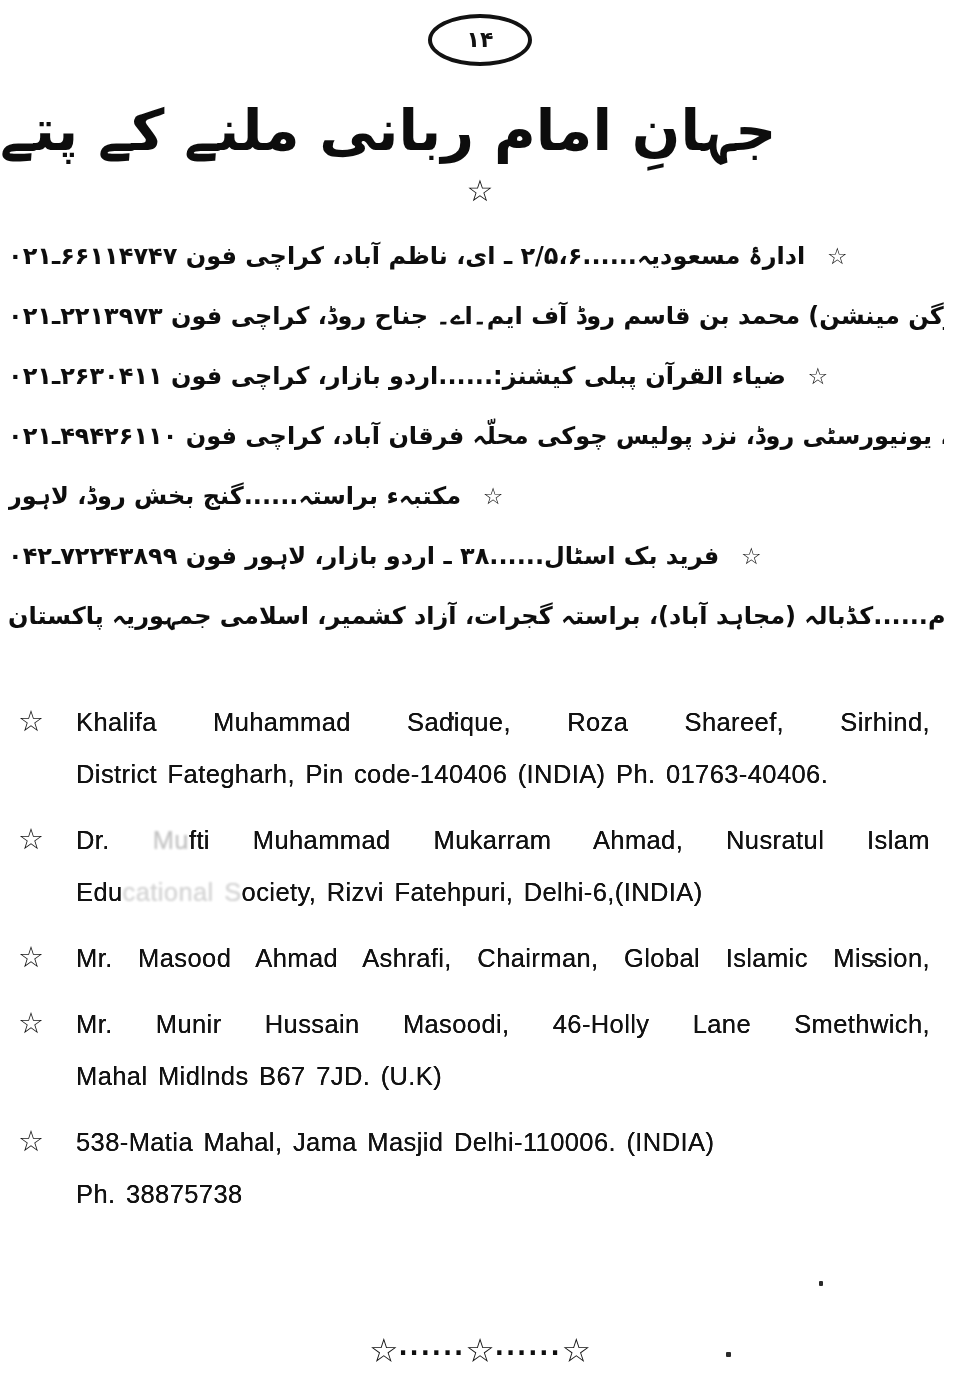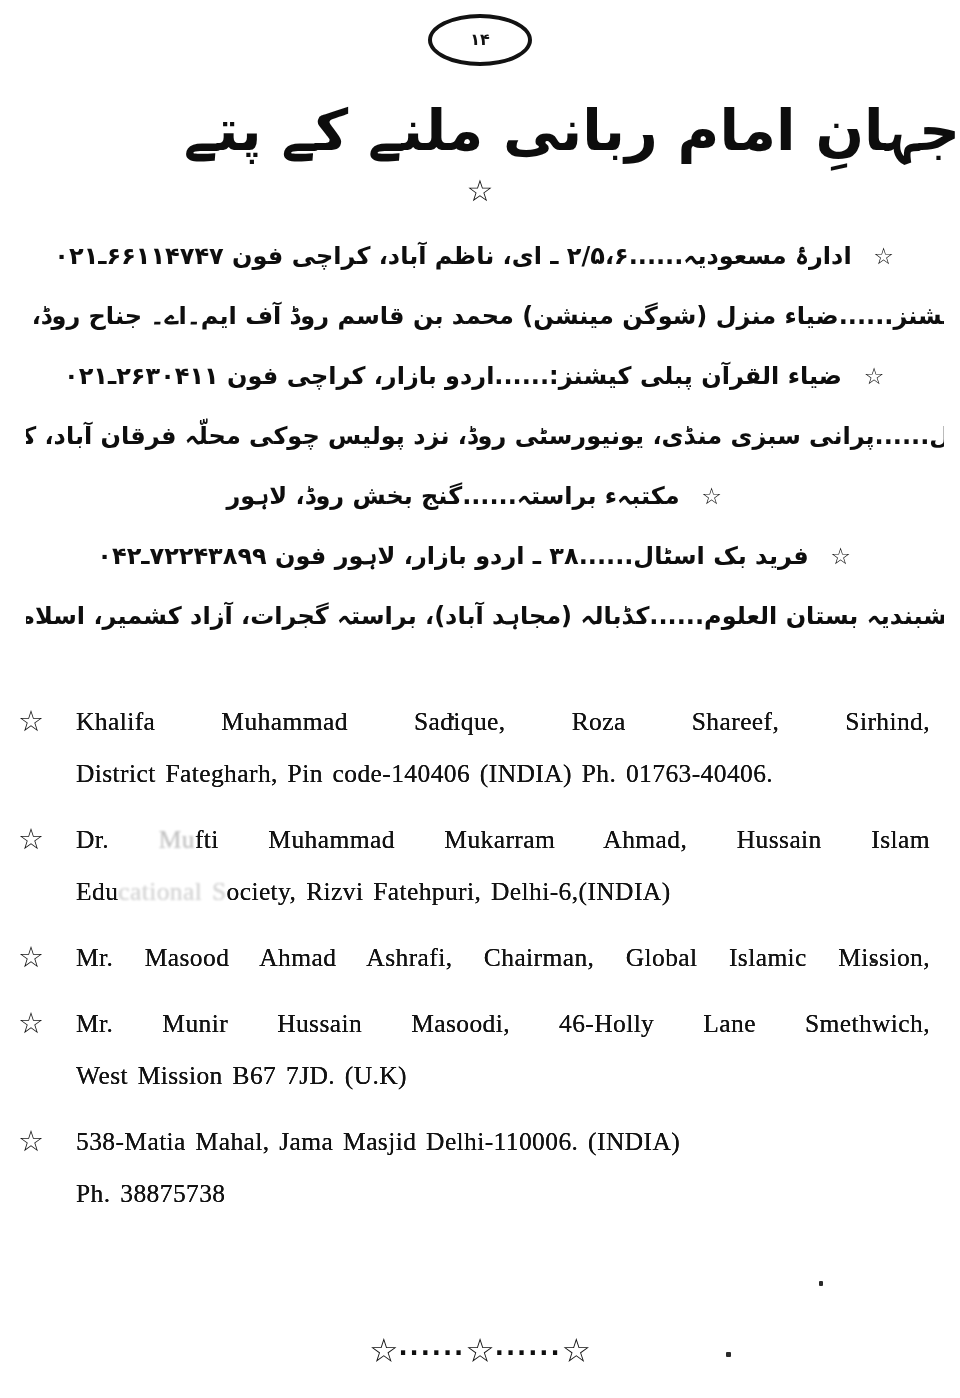--- a/index.html
+++ b/index.html
@@ -16,27 +16,27 @@
   
   .oval{
     width:96px;height:44px;
     margin:0 auto 20px auto;
     border:4px solid #121212;
     border-radius:50%;
     display:flex;align-items:center;justify-content:center;
   }
   .oval span{
     font-family:"DejaVu Sans",sans-serif;
-    font-size:16px;font-weight:700;color:#121212;
+    font-size:22px;font-weight:700;color:#121212;
     line-height:1;
   }
 
   
   .title{
-    text-align:right;
+    text-align:left;
     direction:rtl;
     font-family:"DejaVu Sans",sans-serif;
     font-size:57px;
     font-weight:700;
     color:#0d0d0d;
     line-height:1.55;
     margin:6px 0 0 0;
   }
   .title-star{
     text-align:center;
@@ -44,25 +44,24 @@
     font-size:30px;
     color:#0d0d0d;
     margin:2px 0 14px 0;
     line-height:1;
   }
 
   
   .u-list{padding:6px 16px 0 8px;}
   .u-row{
     display:flex;
-    justify-content:center;
+    justify-content:flex-start;
     align-items:center;
     height:60px;
     overflow:hidden;
-    margin-left:18px;
   }
   .u-text{
     direction:rtl;
     text-align:right;
     font-family:"DejaVu Sans",sans-serif;
     font-size:24px;
     font-weight:700;
     color:#0e0e0e;
     white-space:nowrap;
     line-height:1.3;
@@ -84,21 +83,21 @@
   }
   .e-star{
     flex:0 0 58px;
     text-align:left;
     padding-left:4px;
     font-family:"DejaVu Sans",sans-serif;
     font-size:29px;
     line-height:50px;
     color:#141414;
   }
-  .e-body{flex:1;min-width:0;font-family:Liberation Serif, serif;}
+  .e-body{flex:1;min-width:0;}
   .e-line{
     font-size:25.5px;
     line-height:52px;
     letter-spacing:0.4px;
     word-spacing:3px;
     color:#121212;
     text-shadow:0 0 0.6px #000;
   }
   .just{text-align:justify;text-align-last:justify;}
   .faded{opacity:0.18;filter:blur(1px);}
@@ -174,37 +173,37 @@
       <div class="e-star">☆</div>
       <div class="e-body">
         <div class="e-line just">Khalifa Muhammad Sadique, Roza Shareef, Sirhind,</div>
         <div class="e-line">District Fategharh, Pin code-140406 (INDIA) Ph. 01763-40406.</div>
       </div>
     </div>
 
     <div class="e-entry">
       <div class="e-star">☆</div>
       <div class="e-body">
-        <div class="e-line just"><span>Dr. </span><span class="faded2">Mu</span><span>fti Muhammad Mukarram Ahmad, Hussain Islam</span></div>
+        <div class="e-line just"><span>Dr. </span><span class="faded2">Mu</span><span>fti Muhammad Mukarram Ahmad, Nusratul Islam</span></div>
         <div class="e-line"><span>Edu</span><span class="faded">cational S</span><span>ociety, Rizvi Fatehpuri, Delhi-6,(INDIA)</span></div>
       </div>
     </div>
 
     <div class="e-entry">
       <div class="e-star">☆</div>
       <div class="e-body">
         <div class="e-line just">Mr. Masood Ahmad Ashrafi, Chairman, Global Islamic Mission,</div>
       </div>
     </div>
 
     <div class="e-entry">
       <div class="e-star">☆</div>
       <div class="e-body">
         <div class="e-line just">Mr. Munir Hussain Masoodi, 46-Holly Lane Smethwich,</div>
-        <div class="e-line">West Mission B67 7JD. (U.K)</div>
+        <div class="e-line">Mahal Midlnds B67 7JD. (U.K)</div>
       </div>
     </div>
 
     <div class="e-entry">
       <div class="e-star">☆</div>
       <div class="e-body">
         <div class="e-line">538-Matia Mahal, Jama Masjid Delhi-110006. (INDIA)</div>
         <div class="e-line">Ph. 38875738</div>
       </div>
     </div>

